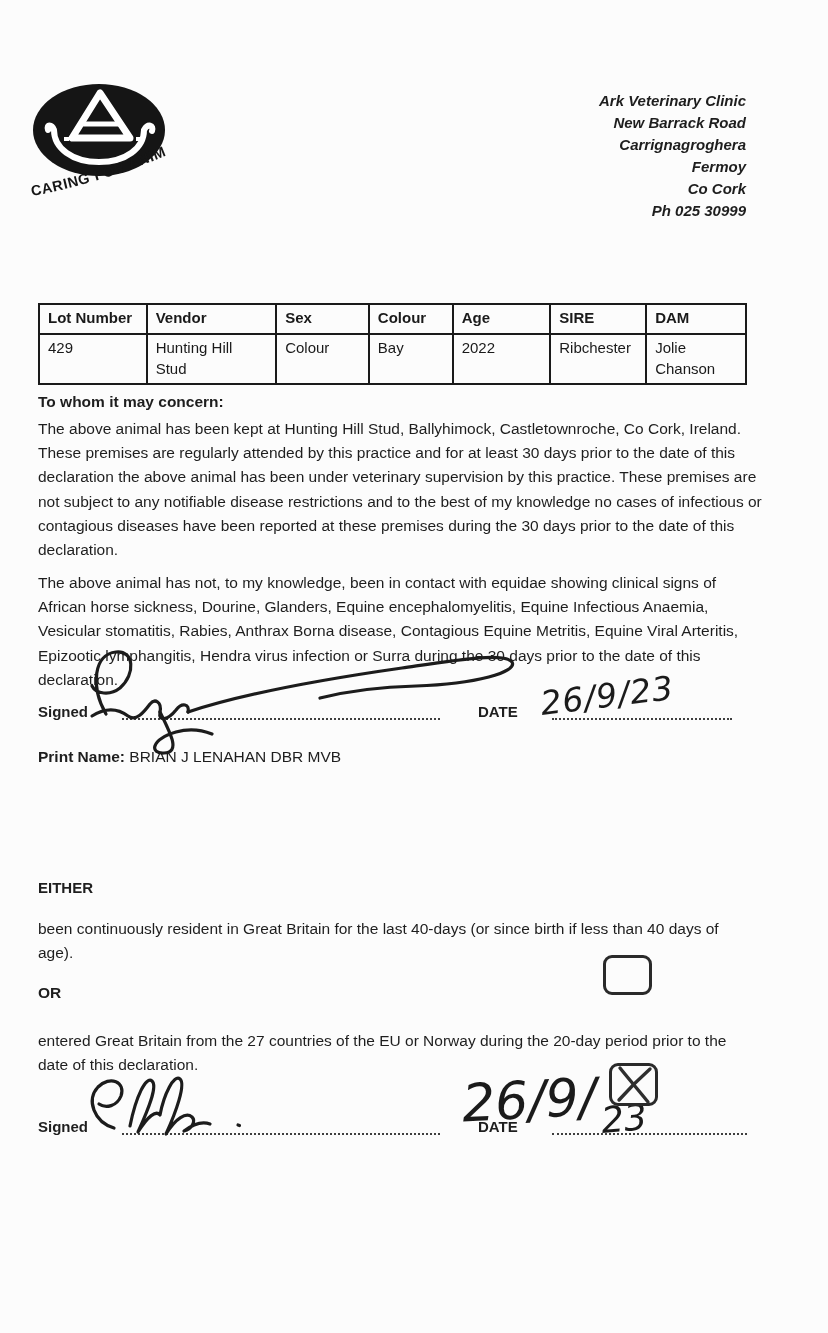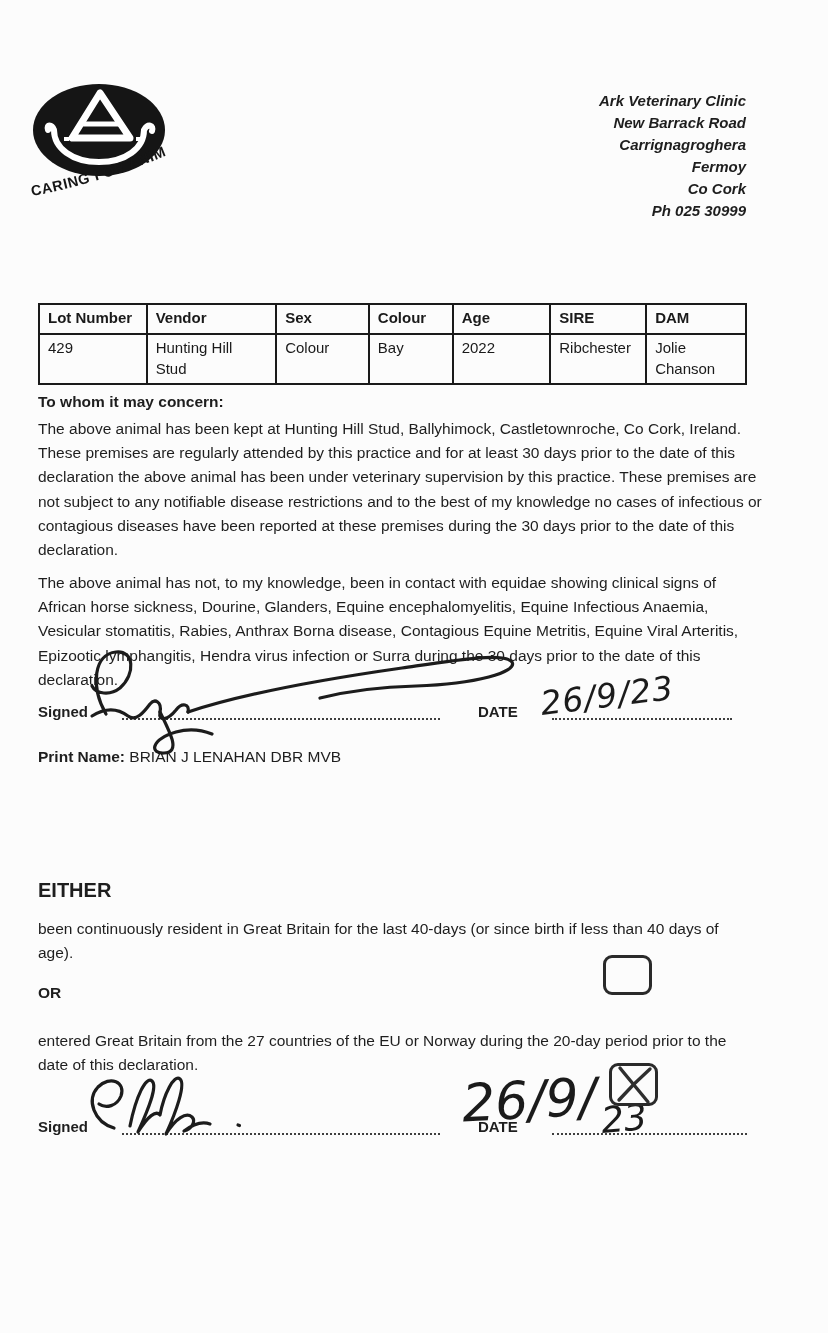--- a/index.html
+++ b/index.html
@@ -45,21 +45,21 @@
 
   .sig-svg{z-index:5;}
   .sig1{left:72px;top:640px;}
   .sig2{left:78px;top:1068px;}
   .sig-svg path{fill:none;stroke:#1c1c1c;stroke-width:3.2;stroke-linecap:round;stroke-linejoin:round;}
 
   .printname{left:38px;top:748px;font-size:15.5px;}
   .printname .val{font-weight:normal;}
 
   .s2-intro{left:38px;top:855px;}
-  .s2-either{left:38px;top:879px;font-weight:bold;font-size:20px;}
+  .s2-either{left:38px;top:879px;font-weight:bold;font-size:15px;}
   .opt1{left:38px;top:917px;width:720px;}
   .s2-or{left:38px;top:984px;font-weight:bold;font-size:15.5px;}
   .opt2{left:38px;top:1029px;width:710px;}
 
   .checkbox{border:3px solid #2a2a2a;border-radius:9px;background:transparent;}
   .cb1{left:603px;top:955px;width:43px;height:34px;}
   .cb2{left:609px;top:1063px;width:43px;height:37px;z-index:7;}
   .cb2 svg{position:absolute;left:-2px;top:-2px;overflow:visible;}
   .cb2 svg path{fill:none;stroke:#2f2f2f;stroke-width:3.4;stroke-linecap:round;}
 </style>

